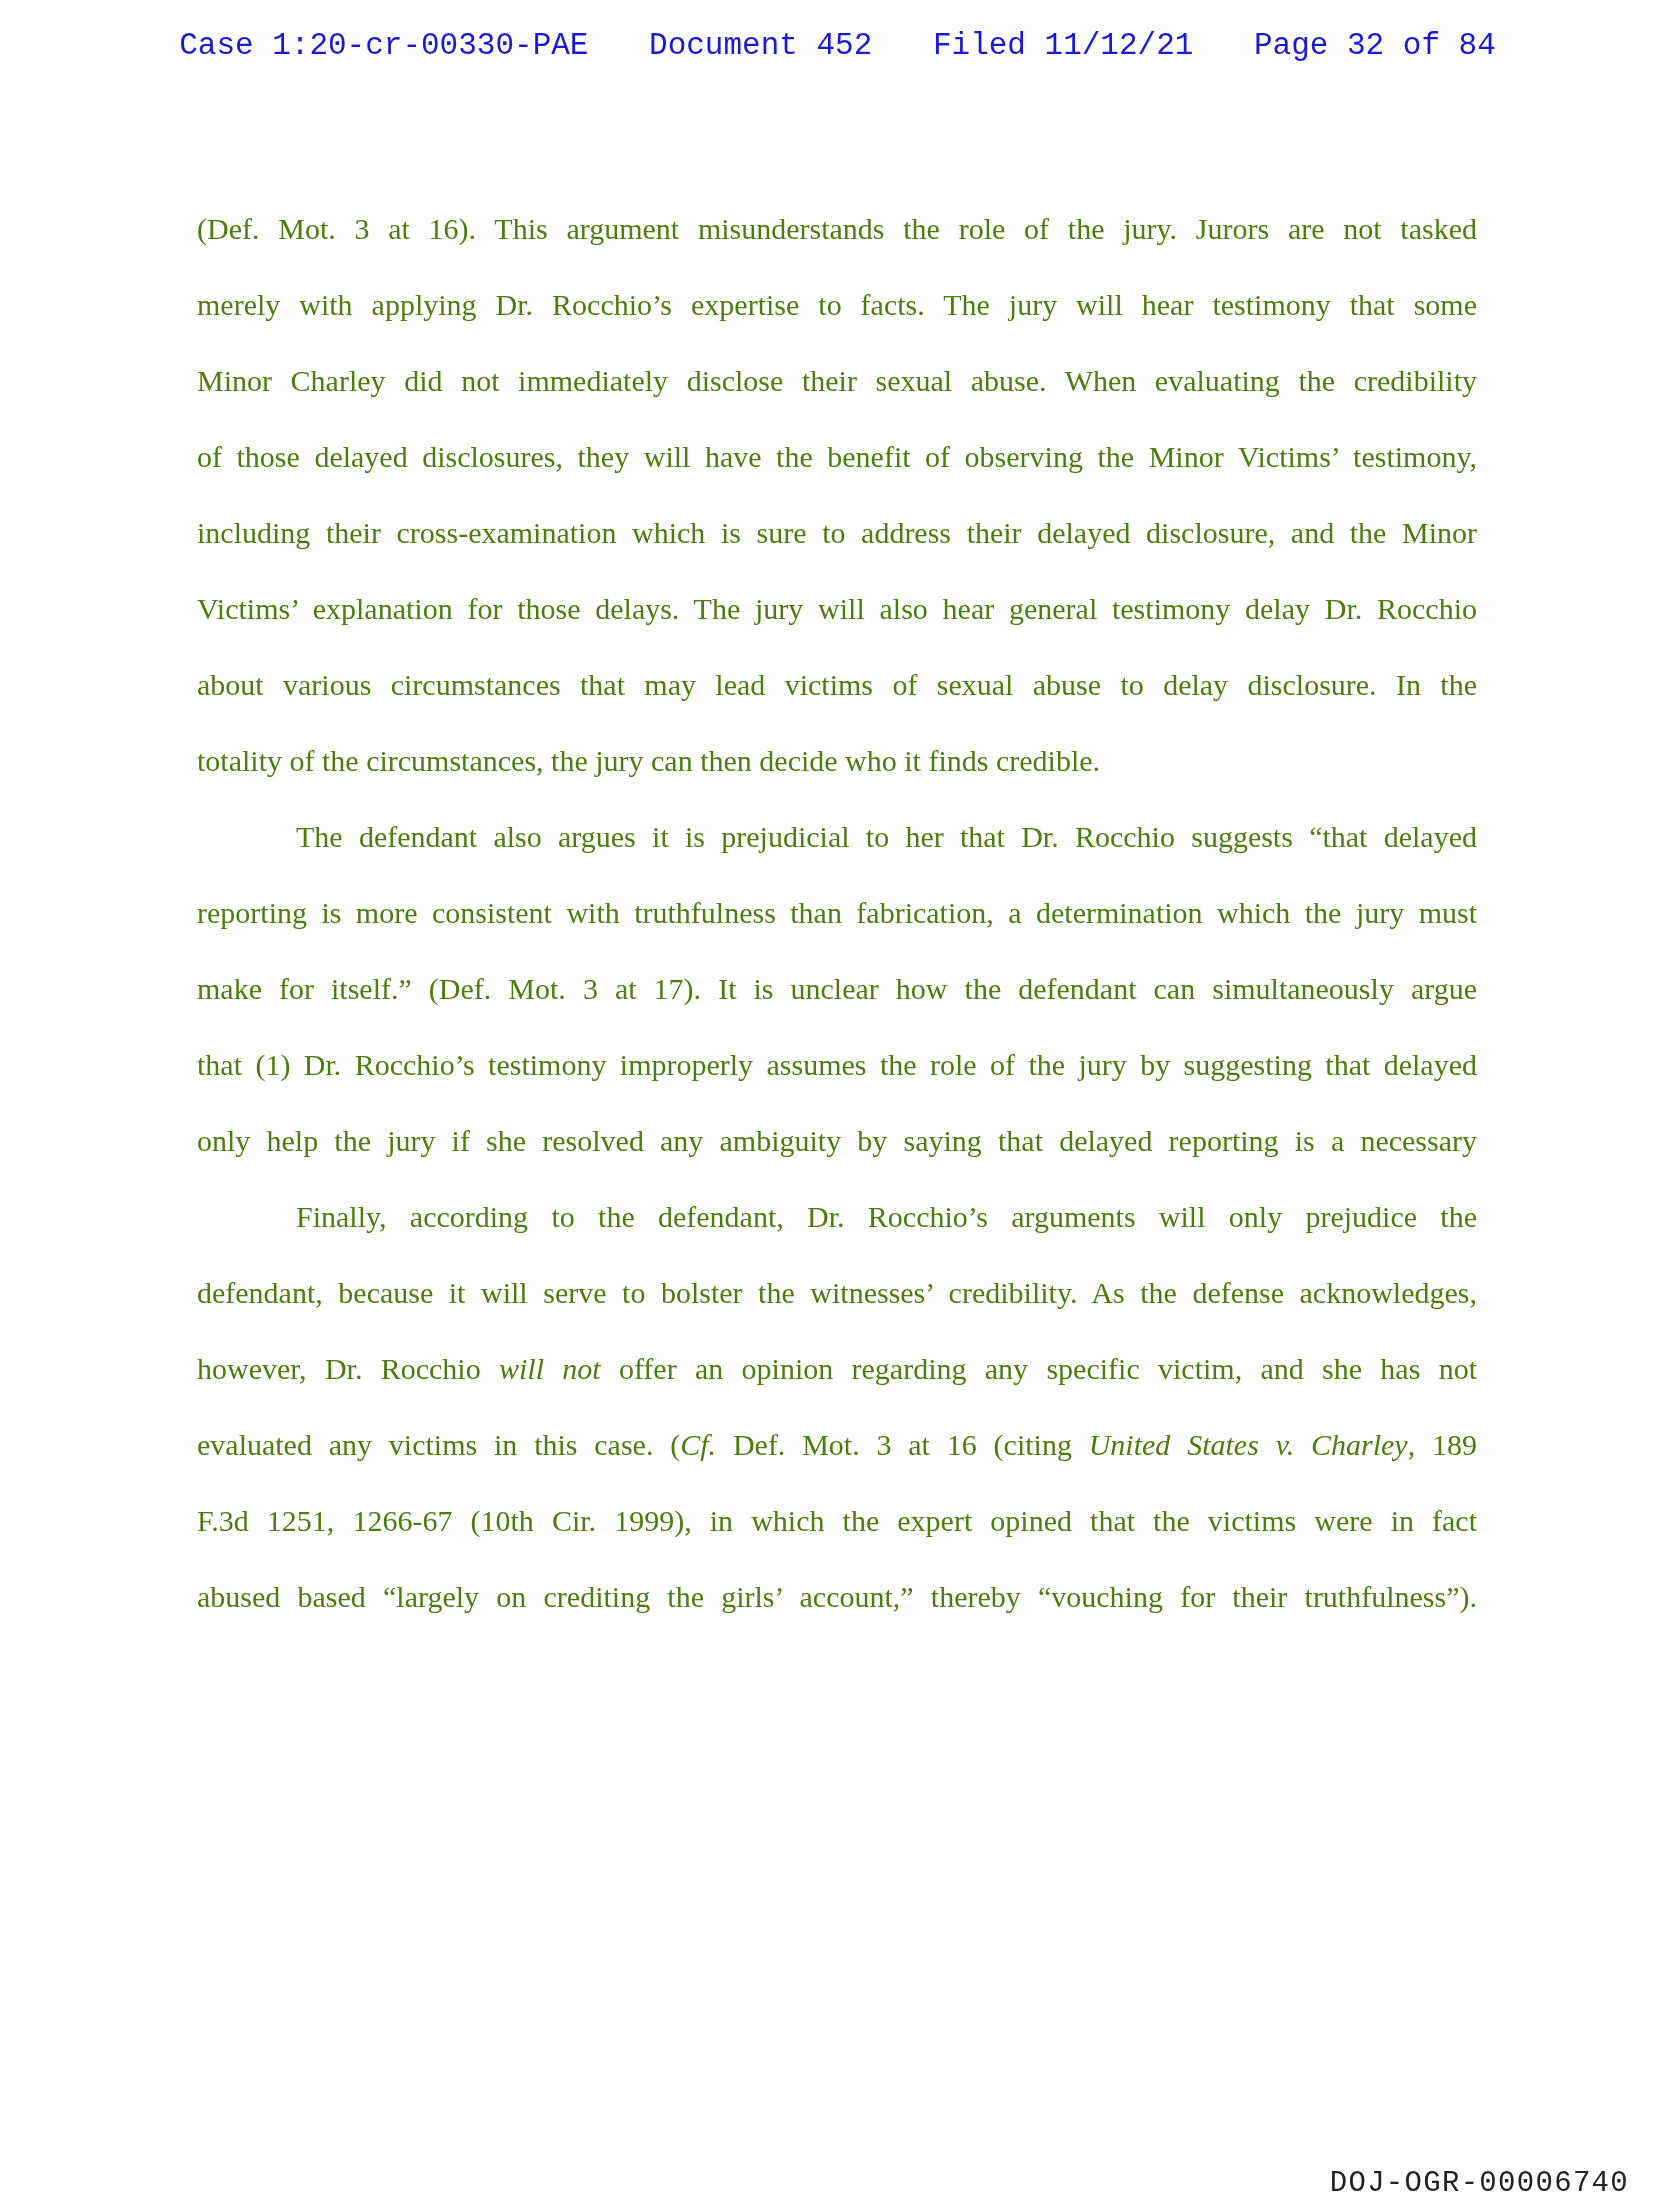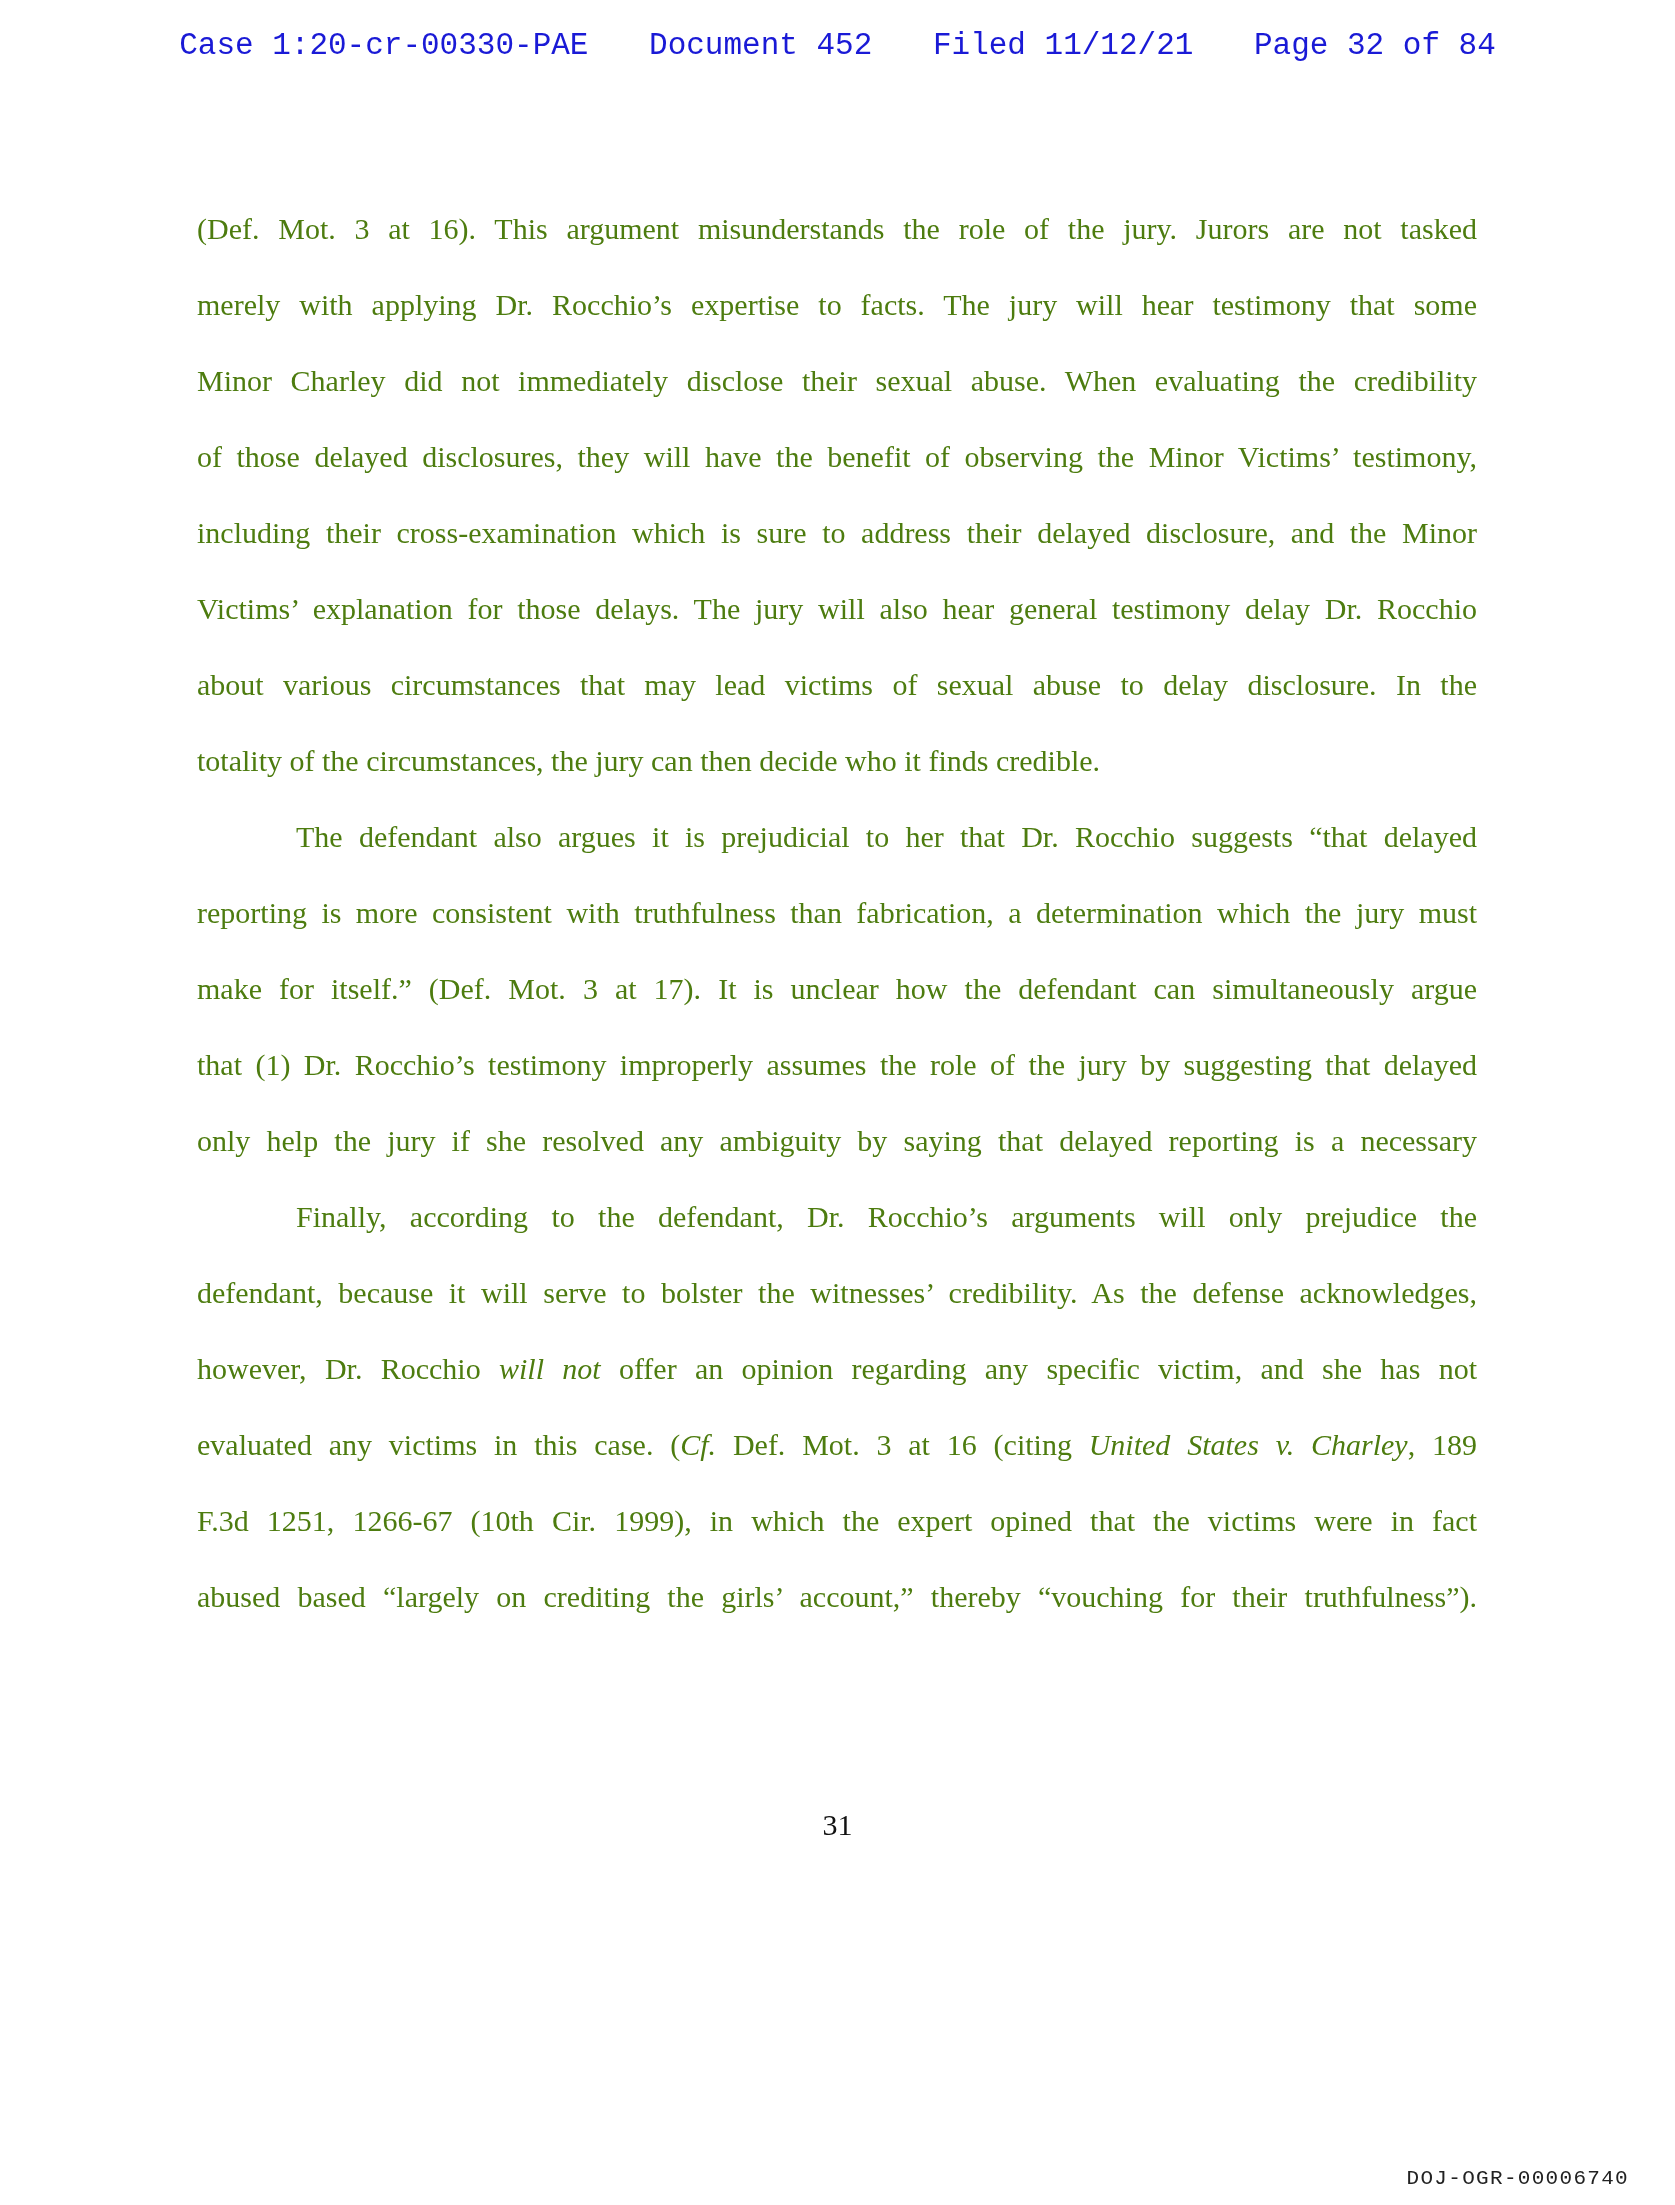--- a/index.html
+++ b/index.html
@@ -71,21 +71,21 @@
     text-align: center;
     font-family: "Liberation Serif", serif;
     font-size: 30px;
     color: #111111;
   }
   .bates {
     position: absolute;
     top: 2167px;
     right: 46px;
     font-family: "Liberation Mono", monospace;
-    font-size: 21px;
+    font-size: 29px;
     color: #222222;
     letter-spacing: 1.3px;
   }
 </style>
 </head>
 <body>
 
 <div class="page">
 
   <div class="ecf-header">
@@ -120,18 +120,17 @@
       <span class="line indented">Finally, according to the defendant, Dr. Rocchio’s arguments will only prejudice the</span>
       <span class="line">defendant, because it will serve to bolster the witnesses’ credibility.  As the defense acknowledges,</span>
       <span class="line"><span>however, Dr. Rocchio </span><em>will not</em><span> offer an opinion regarding any specific victim, and she has not</span></span>
       <span class="line"><span>evaluated any victims in this case.  (</span><em>Cf.</em><span> Def. Mot. 3 at 16 (citing </span><em>United States v. Charley</em><span>, 189</span></span>
       <span class="line">F.3d 1251, 1266-67 (10th Cir. 1999), in which the expert opined that the victims were in fact</span>
       <span class="line">abused based “largely on crediting the girls’ account,” thereby “vouching for their truthfulness”).</span>
     </p>
 
   </div>
 
-  <div class="page-number">31</div>
 
   <div class="bates">DOJ-OGR-00006740</div>
 
 </div>
 
 
 </body></html>

